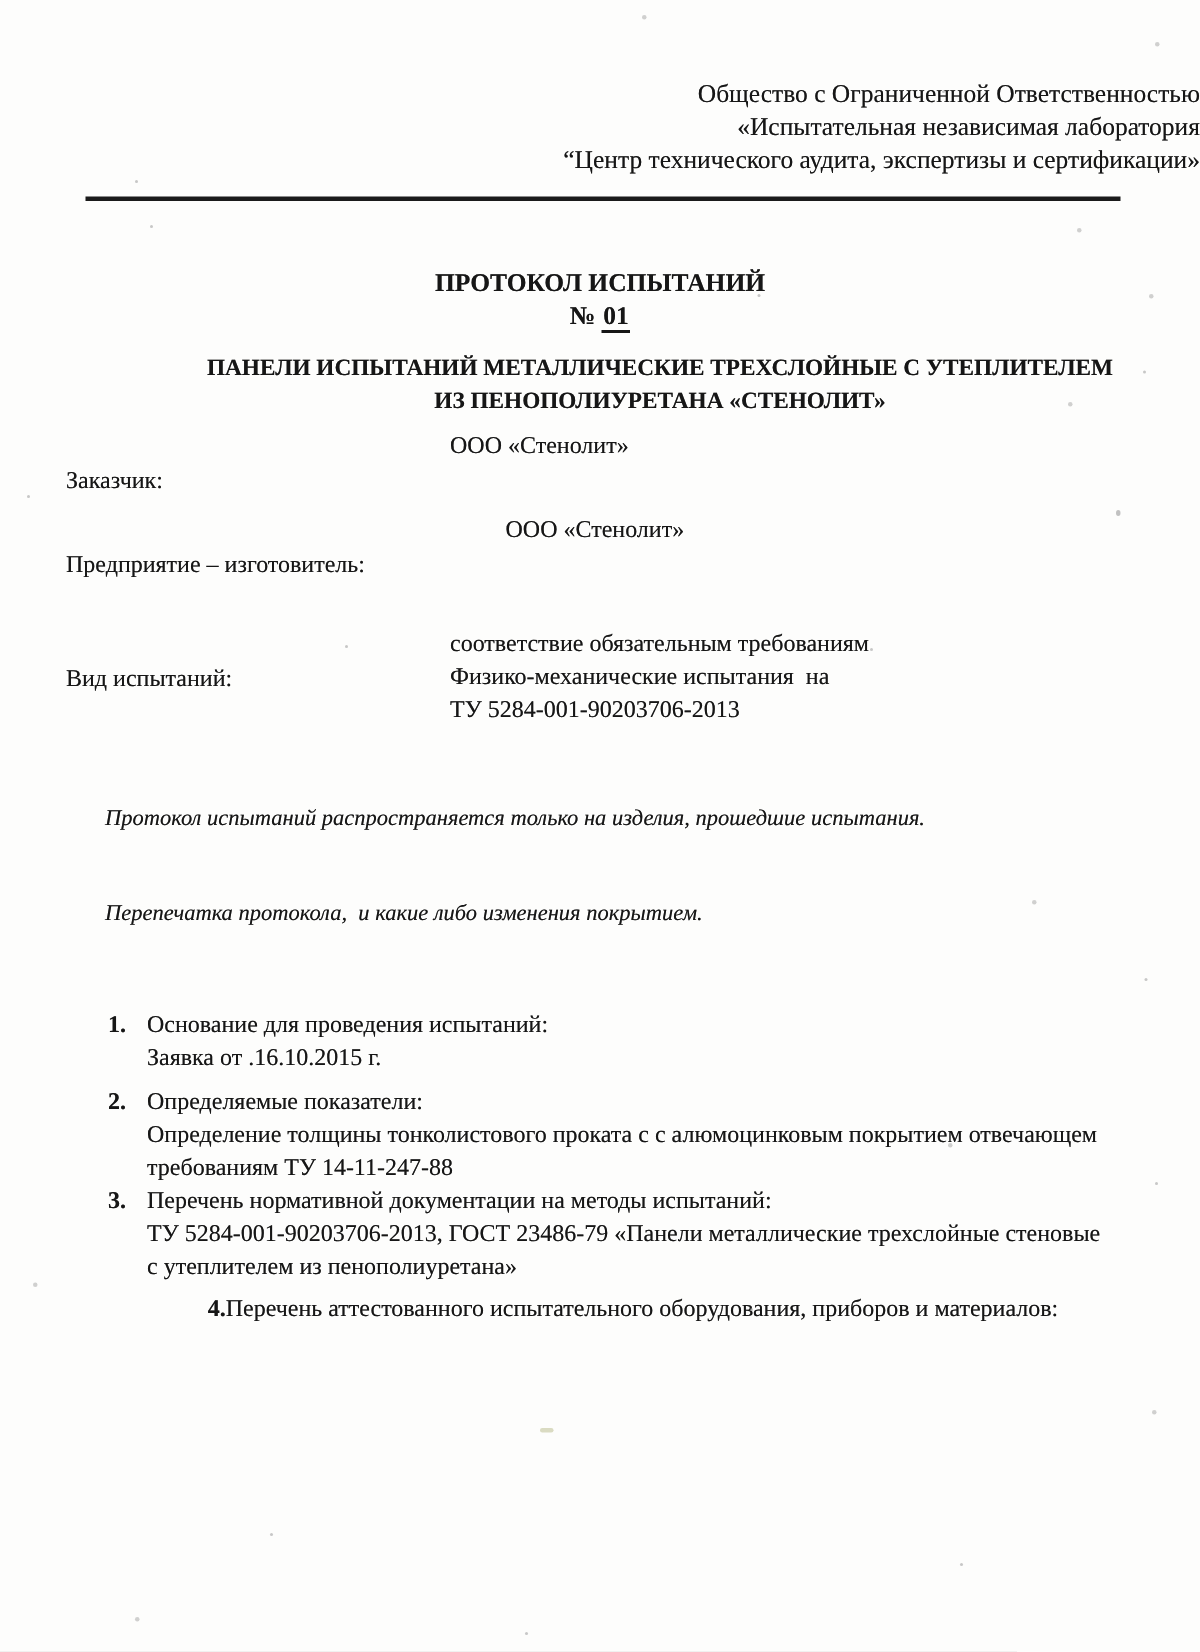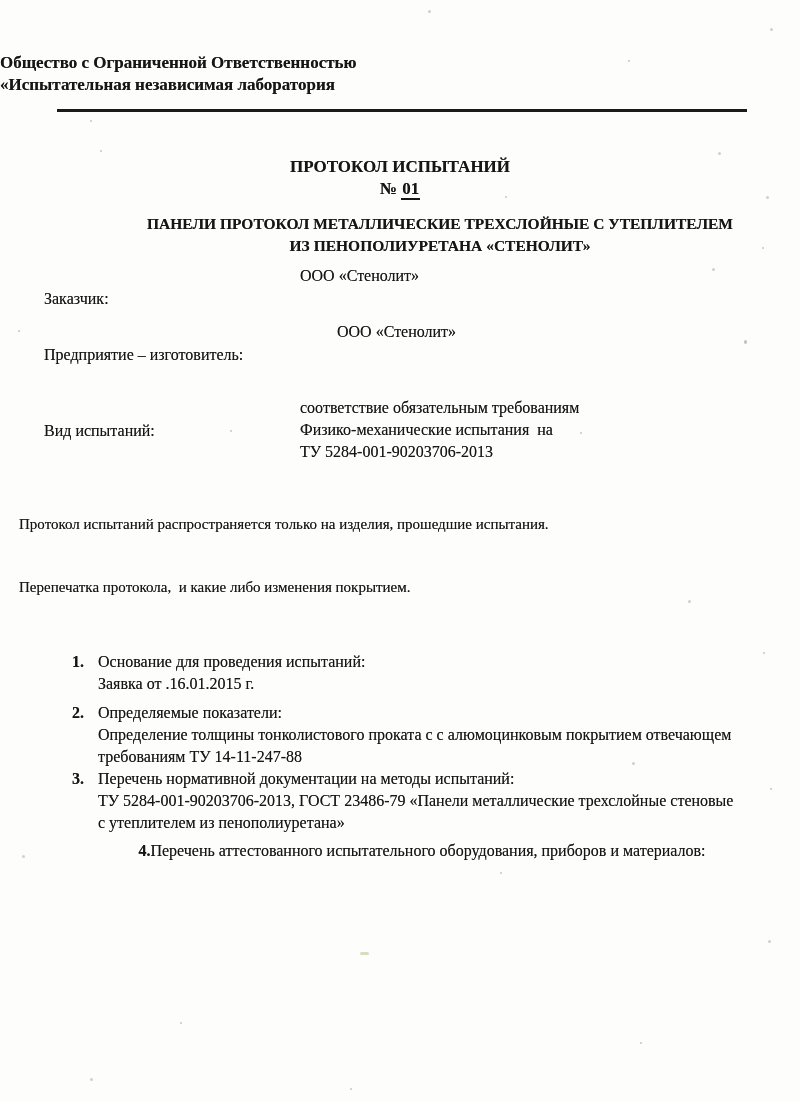--- a/index.html
+++ b/index.html
@@ -8,36 +8,36 @@
     width:800px;height:1101px;
     margin:0 auto;
     background:#fdfdfc;
     overflow:hidden;
     font-family:"Liberation Serif","DejaVu Serif",serif;
     color:#161616;
     text-shadow:0 0 .35px rgba(20,20,20,.6);
     box-sizing:border-box;
   }
 
-  .org-block{padding-top:52px;font-weight:bold;font-size:17px;line-height:22px;text-align:left;}
+  .org-block{padding-top:52px;font-weight:normal;font-size:17px;line-height:22px;text-align:right;}
   .rule{margin:13px 53px 0 57px;border-top:3px solid #1b1b1b;height:0;}
   .contact-block{margin-top:7px;font-size:16px;line-height:22px;text-align:center;white-space:pre-wrap;}
 
   .title-block{margin-top:44px;font-weight:bold;font-size:17px;line-height:22px;text-align:center;}
   .protocol-number .u{border-bottom:2px solid #161616;padding:0 1px;text-align:center;}
   .subject{margin:13px 45px 0 135px;width:610px;font-weight:bold;font-size:15.5px;line-height:22px;text-align:center;}
 
   .fields{margin-top:8px;font-size:16px;line-height:22px;}
   .field-row{display:flex;padding-left:44px;}
   .field-row .lbl{width:256px;flex:0 0 256px;margin-top:23px;}
   .field-row.r2{margin-top:11px;gap:37px;}
   .field-row.r3{margin-top:31px;}
   .val-lines div{white-space:pre-wrap;}
 
-  .disclaimer{margin-top:9px;padding-left:19px;font-size:15px;line-height:21px;white-space:pre-wrap;}
+  .disclaimer{margin-top:9px;padding-left:70px;font-style:italic;font-size:15px;line-height:21px;white-space:pre-wrap;}
 
   .numlist{margin-top:11px;font-size:16px;line-height:22px;}
   .num-item{display:flex;padding-left:72px;}
   .num-item .n{width:26px;flex:0 0 26px;font-weight:bold;}
   .num-item .nb{width:642px;}
   .num-item.i2{margin-top:7px;}
 
   .item4{margin:6px 0 0 0;padding-left:44px;font-size:16px;line-height:22px;text-align:center;}
   .item4 .n{font-weight:bold;}
 
@@ -50,31 +50,32 @@
   .smudge{position:absolute;background:#8a8f3c;opacity:.3;border-radius:2px;}
 </style>
 </head>
 <body>
 
 <div class="page">
 
   <div class="org-block">
     <div>Общество с Ограниченной Ответственностью</div>
     <div>«Испытательная независимая лаборатория</div>
+    <div>“Центр технического аудита, экспертизы и сертификации»</div>
   </div>
 
   <div class="rule"></div>
 
 
   <div class="title-block">
     <div>ПРОТОКОЛ ИСПЫТАНИЙ</div>
     <div class="protocol-number"><span>№ </span><span class="u">01</span></div>
   </div>
 
-  <div class="subject">ПАНЕЛИ ПРОТОКОЛ МЕТАЛЛИЧЕСКИЕ ТРЕХСЛОЙНЫЕ С УТЕПЛИТЕЛЕМ ИЗ ПЕНОПОЛИУРЕТАНА «СТЕНОЛИТ»</div>
+  <div class="subject">ПАНЕЛИ ИСПЫТАНИЙ МЕТАЛЛИЧЕСКИЕ ТРЕХСЛОЙНЫЕ С УТЕПЛИТЕЛЕМ ИЗ ПЕНОПОЛИУРЕТАНА «СТЕНОЛИТ»</div>
 
   <div class="fields">
     <div class="field-row r1">
       <div class="lbl">Заказчик:</div>
       <div class="val">ООО «Стенолит»</div>
     </div>
     <div class="field-row r2">
       <div class="lbl">Предприятие – изготовитель:</div>
       <div class="val">ООО «Стенолит»</div>
     </div>
@@ -91,21 +92,21 @@
   <div class="disclaimer">
     <div>Протокол испытаний распространяется только на изделия, прошедшие испытания.</div>
     <div>Перепечатка протокола,  и какие либо изменения покрытием.</div>
   </div>
 
   <div class="numlist">
     <div class="num-item i1">
       <span class="n">1.</span>
       <div class="nb">
         <div>Основание для проведения испытаний:</div>
-        <div>Заявка от .16.01.2015 г.</div>
+        <div>Заявка от .16.10.2015 г.</div>
       </div>
     </div>
     <div class="num-item i2">
       <span class="n">2.</span>
       <div class="nb">
         <div>Определяемые показатели:</div>
         <div>Определение толщины тонколистового проката с с алюмоцинковым покрытием отвечающем требованиям ТУ 14-11-247-88</div>
       </div>
     </div>
     <div class="num-item i3">

